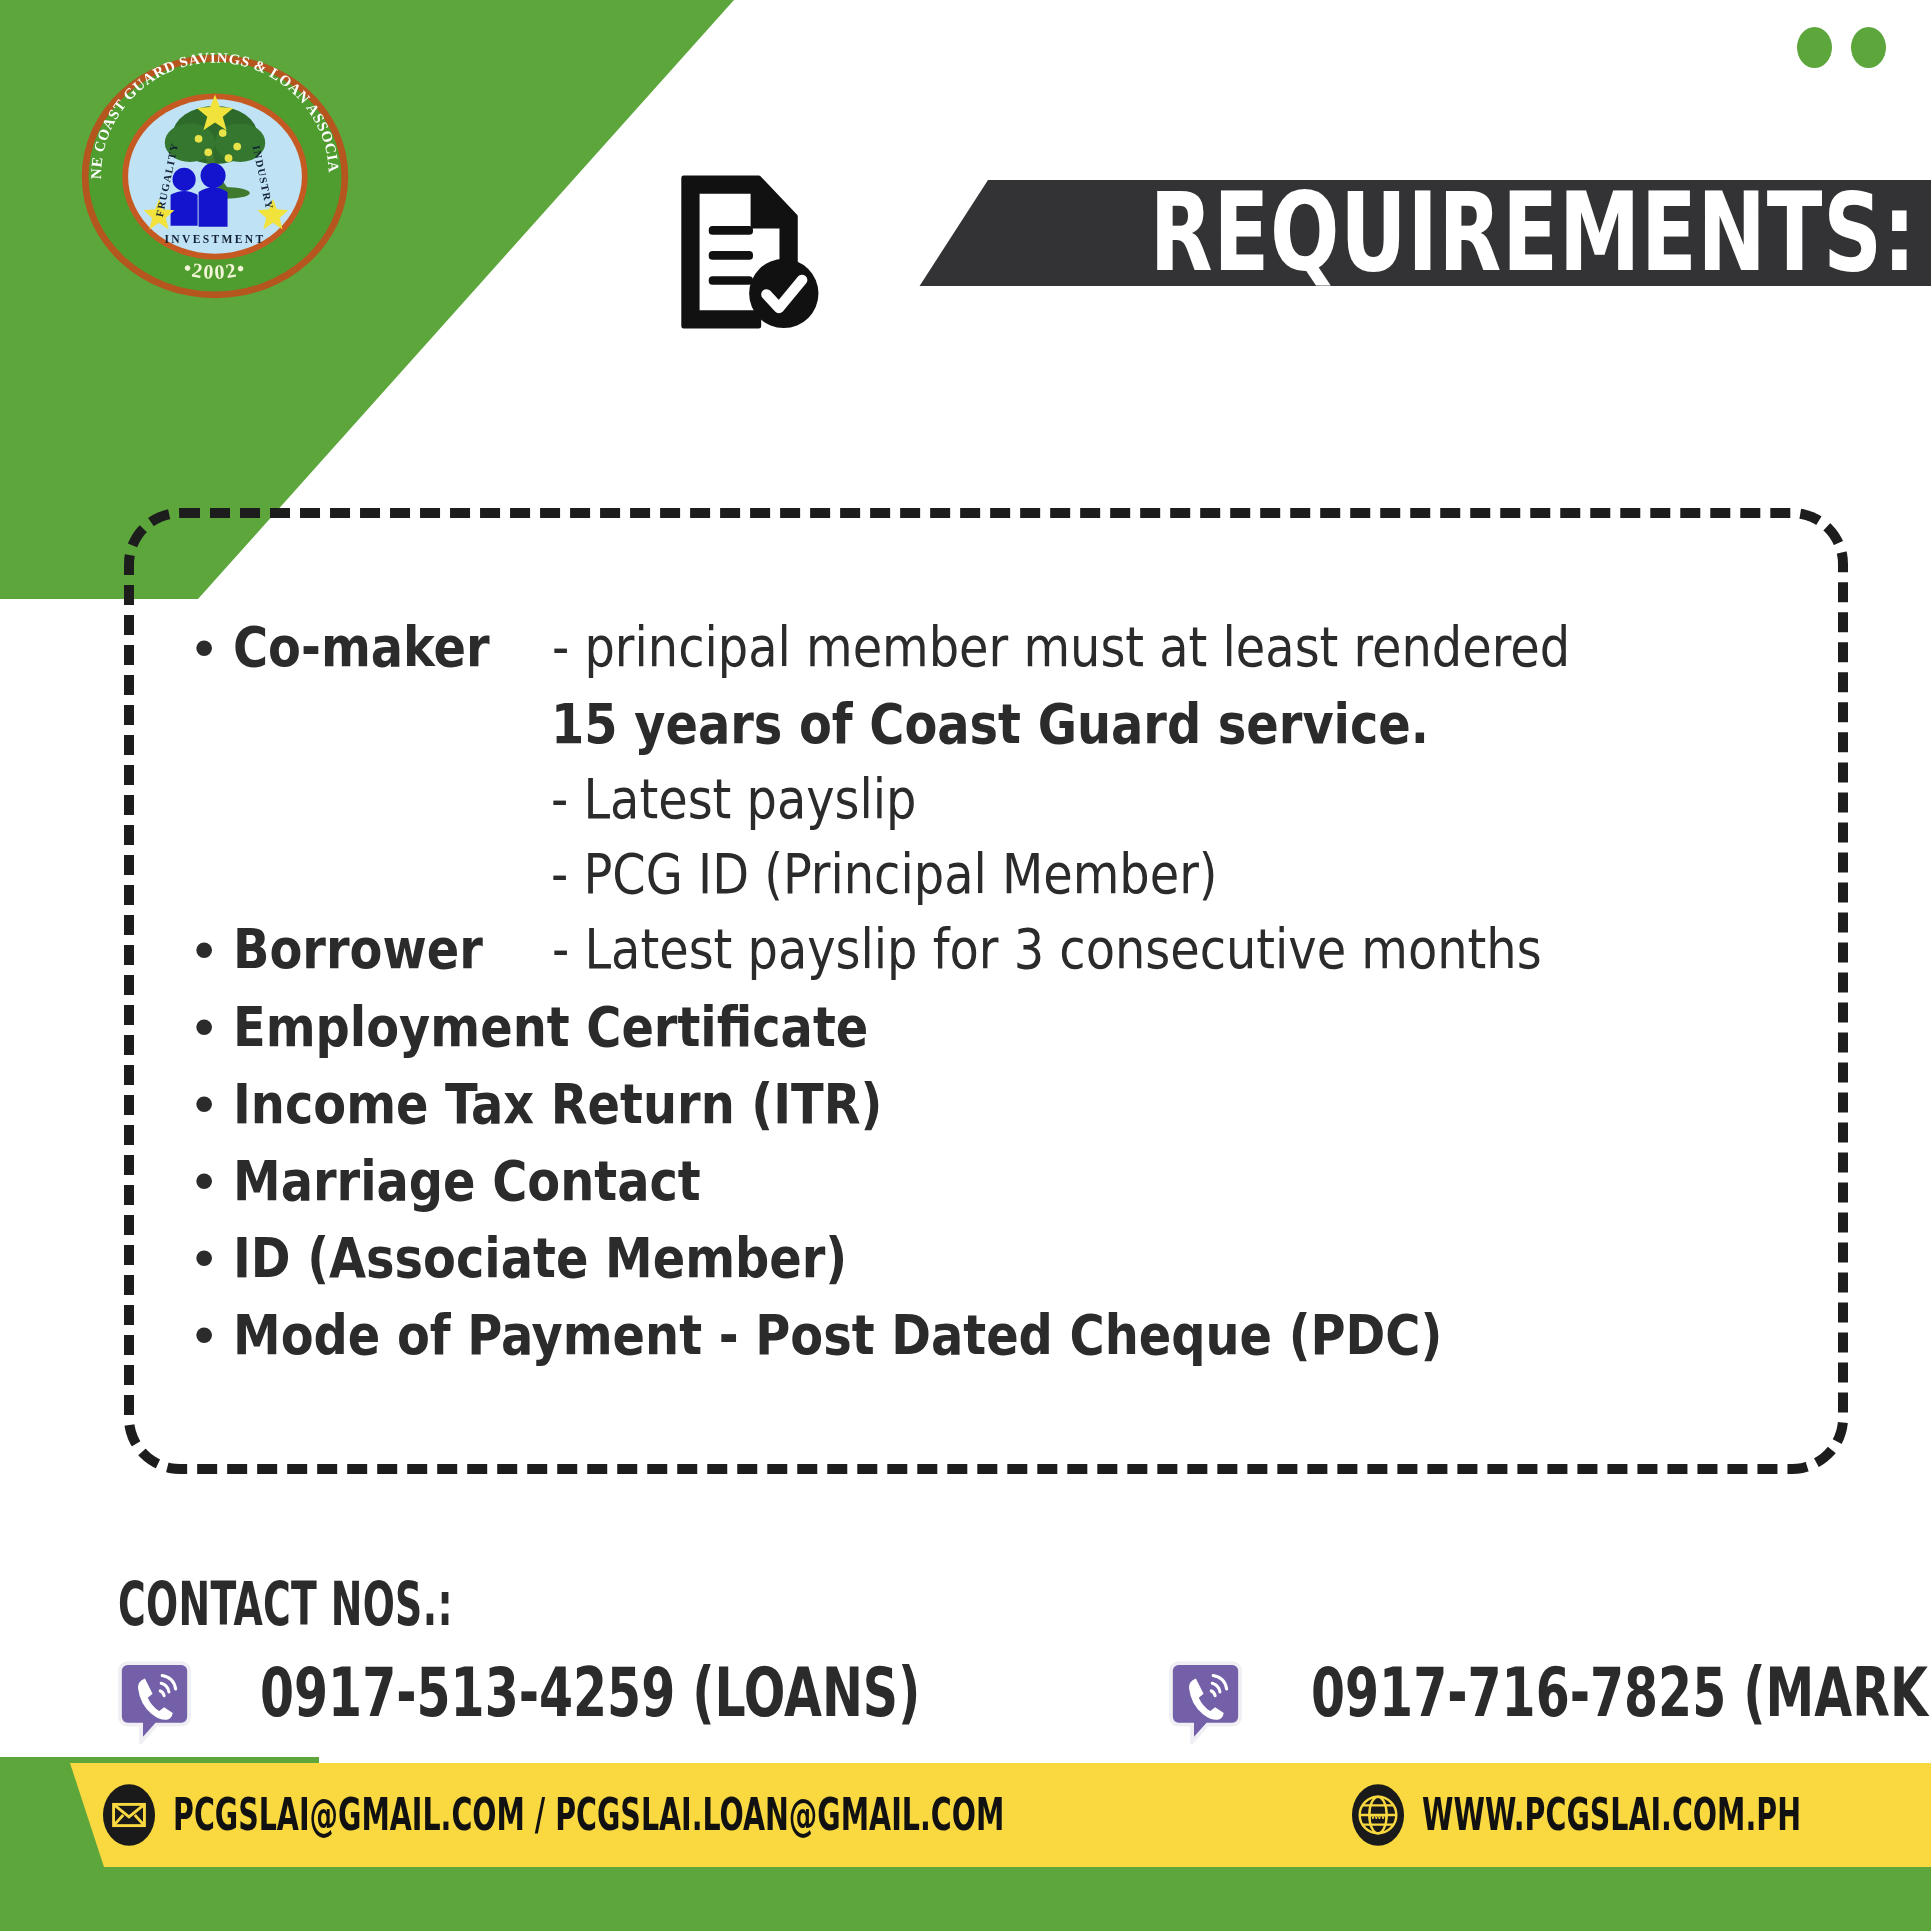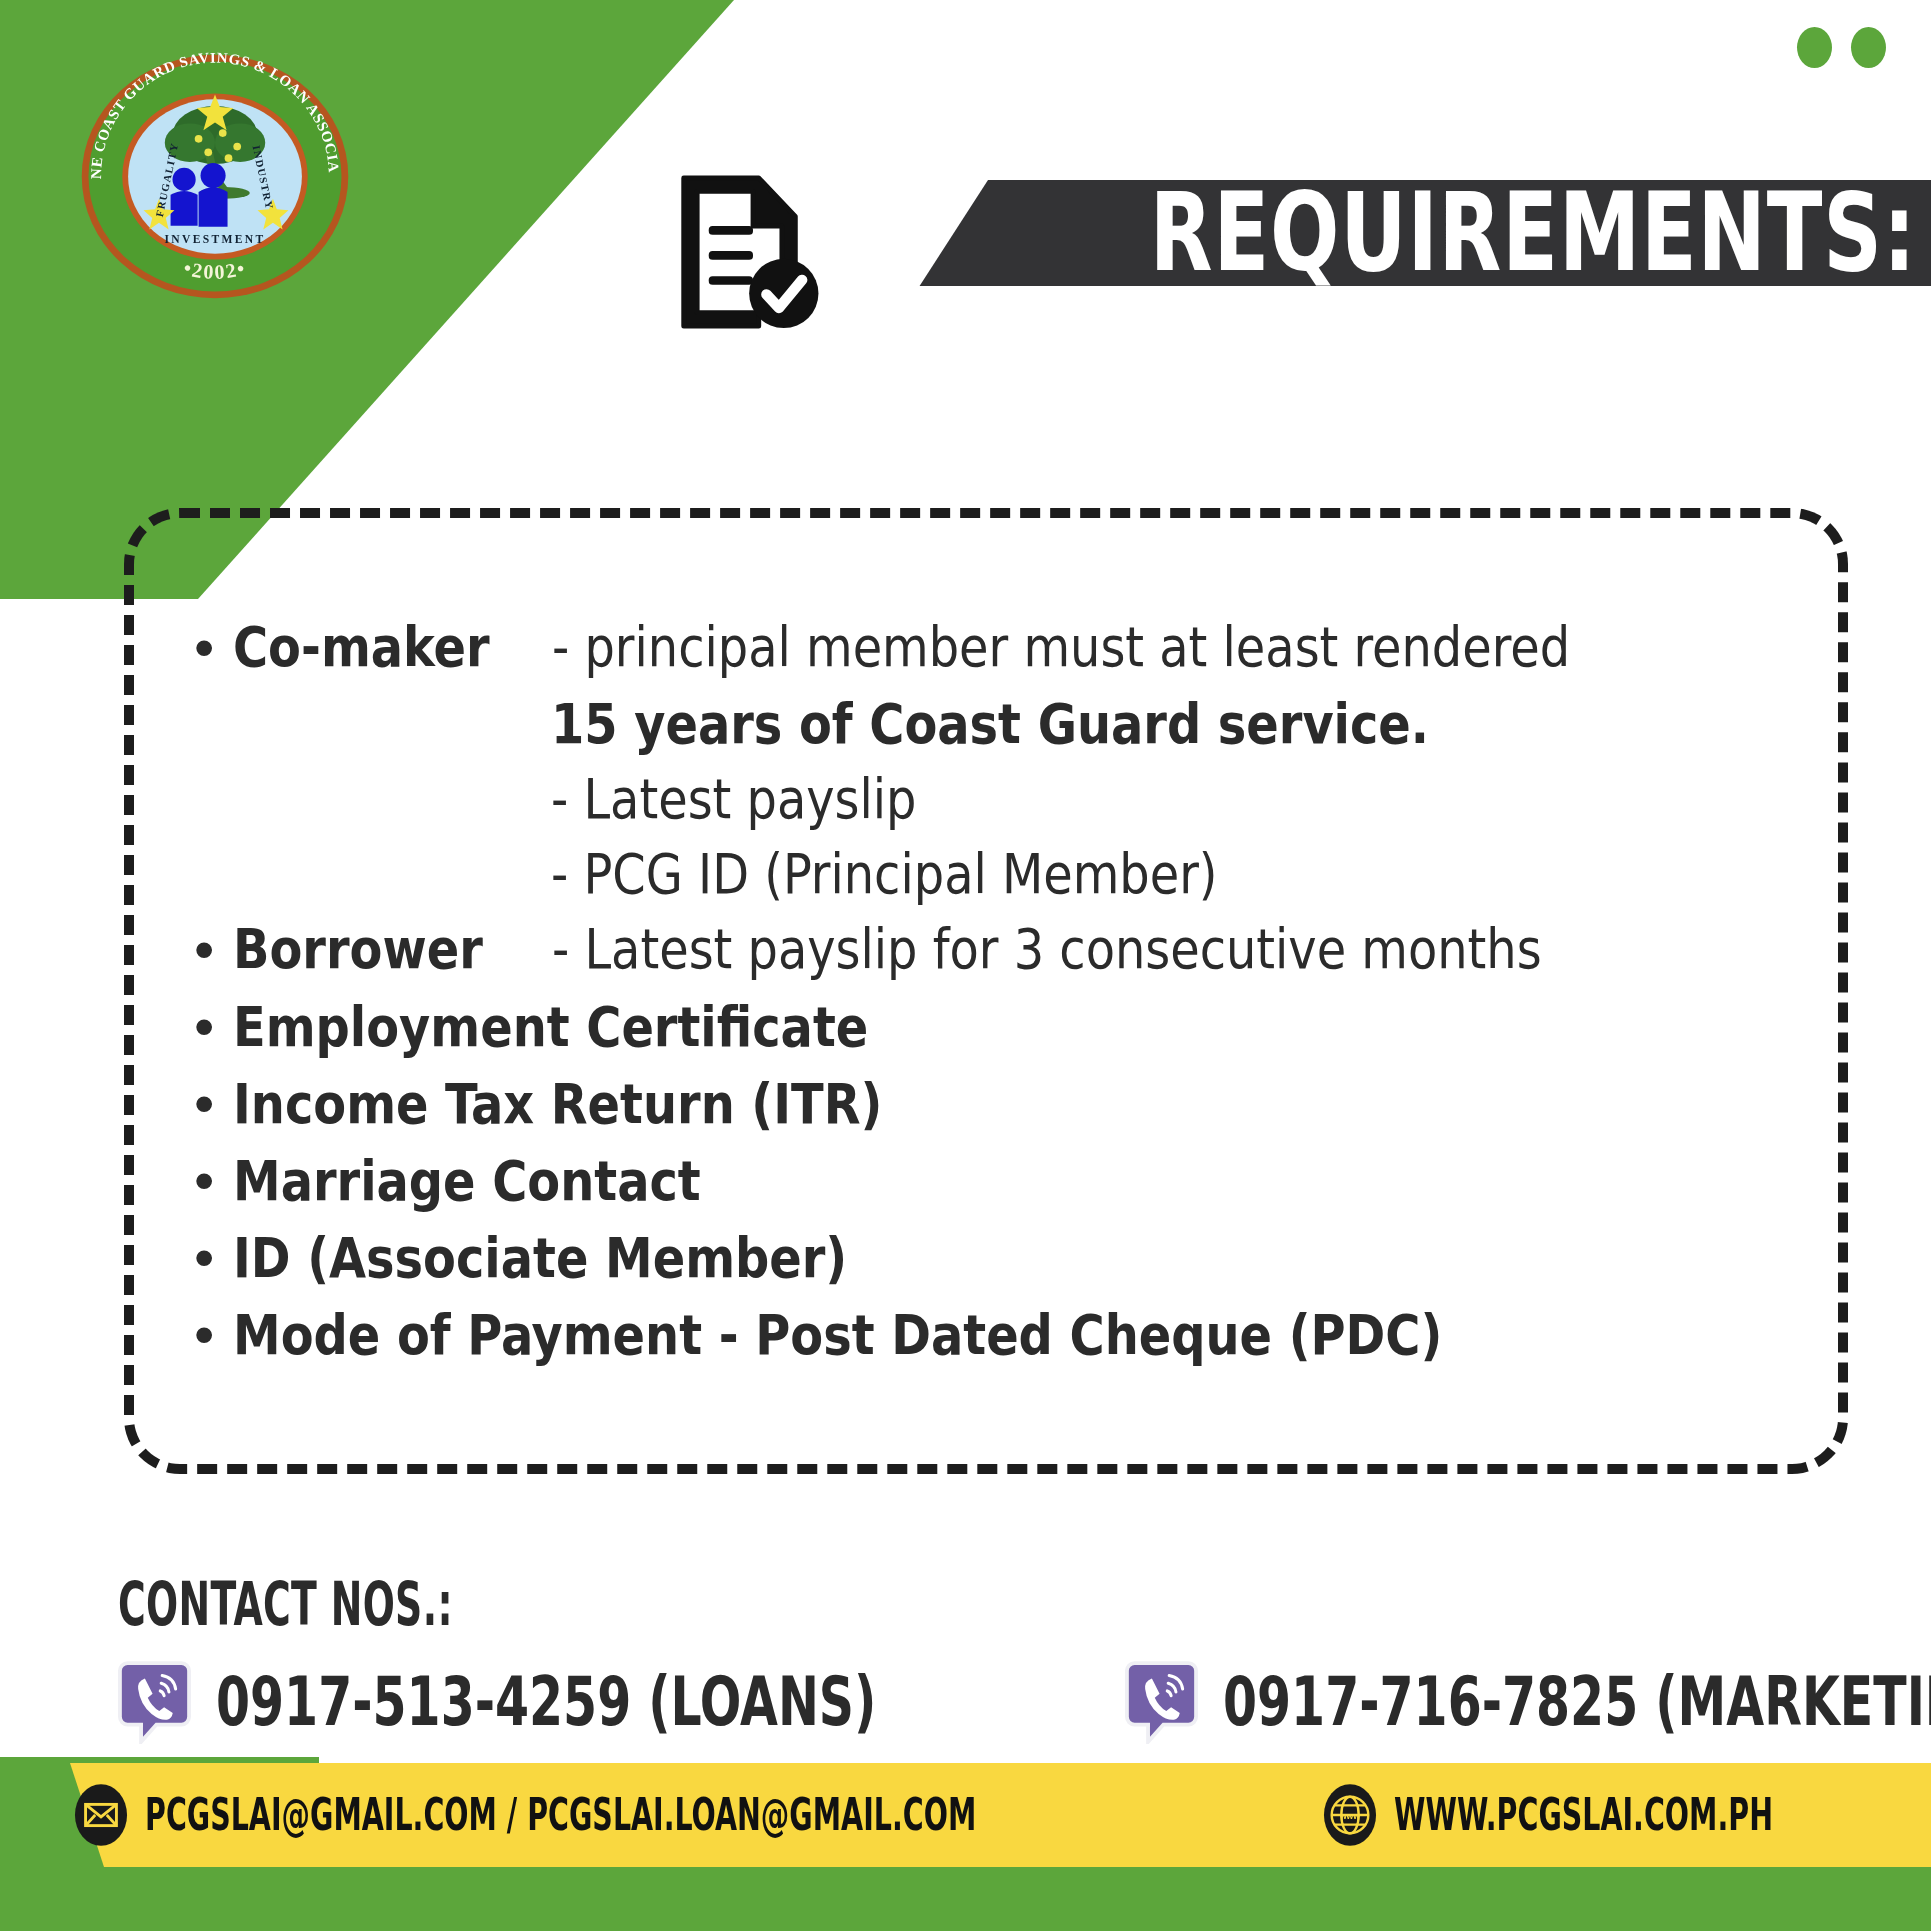--- a/index.html
+++ b/index.html
@@ -98,40 +98,40 @@
 
   
   .contact-head{
     position:absolute;left:118px;top:1569px;
     font-family:"Liberation Sans Narrow","DejaVu Sans Condensed","Liberation Sans",sans-serif;
     font-weight:bold;font-size:60px;color:#2b2b2b;letter-spacing:0.5px;
     transform:scaleX(0.70);transform-origin:left center;
     white-space:nowrap;
   }
   .phones{position:absolute;left:118px;top:1659px;display:flex;align-items:center;}
-  .phone-item{display:flex;align-items:center;}
+  .phone-item{display:flex;align-items:flex-start;gap:44px;}
   .phone-item.second{margin-left:83px;}
   .viber{width:73px;height:85px;flex:0 0 73px;}
   .phone-num{
     margin-left:25px;
     font-family:"Liberation Sans Narrow","DejaVu Sans Condensed","Liberation Sans",sans-serif;
     font-weight:bold;font-size:68px;color:#2b2b2b;line-height:1;
     transform:scaleX(0.80);transform-origin:left center;
     white-space:nowrap;
   }
 
   
   .yellow-bar{
     position:absolute;left:0;bottom:64px;width:1931px;height:104px;
     background:#F9D840;
     clip-path:polygon(70px 0, 1931px 0, 1931px 104px, 104px 104px);
   }
   .footer-items{
     position:absolute;left:0;bottom:64px;width:1931px;height:104px;
-    display:flex;align-items:center;padding-left:74px;box-sizing:border-box;
+    display:flex;align-items:center;padding-left:102px;box-sizing:border-box;
   }
   .f-item{display:flex;align-items:center;}
   .f-icon{width:54px;height:64px;flex:0 0 54px;text-align:right;}
   .f-text{
     margin-left:17.4px;
     font-family:"Liberation Sans Narrow","DejaVu Sans Condensed","Liberation Sans",sans-serif;
     font-weight:bold;font-size:44px;color:#111;line-height:1;
     transform:scaleX(0.72);transform-origin:left center;
     white-space:nowrap;
   }

